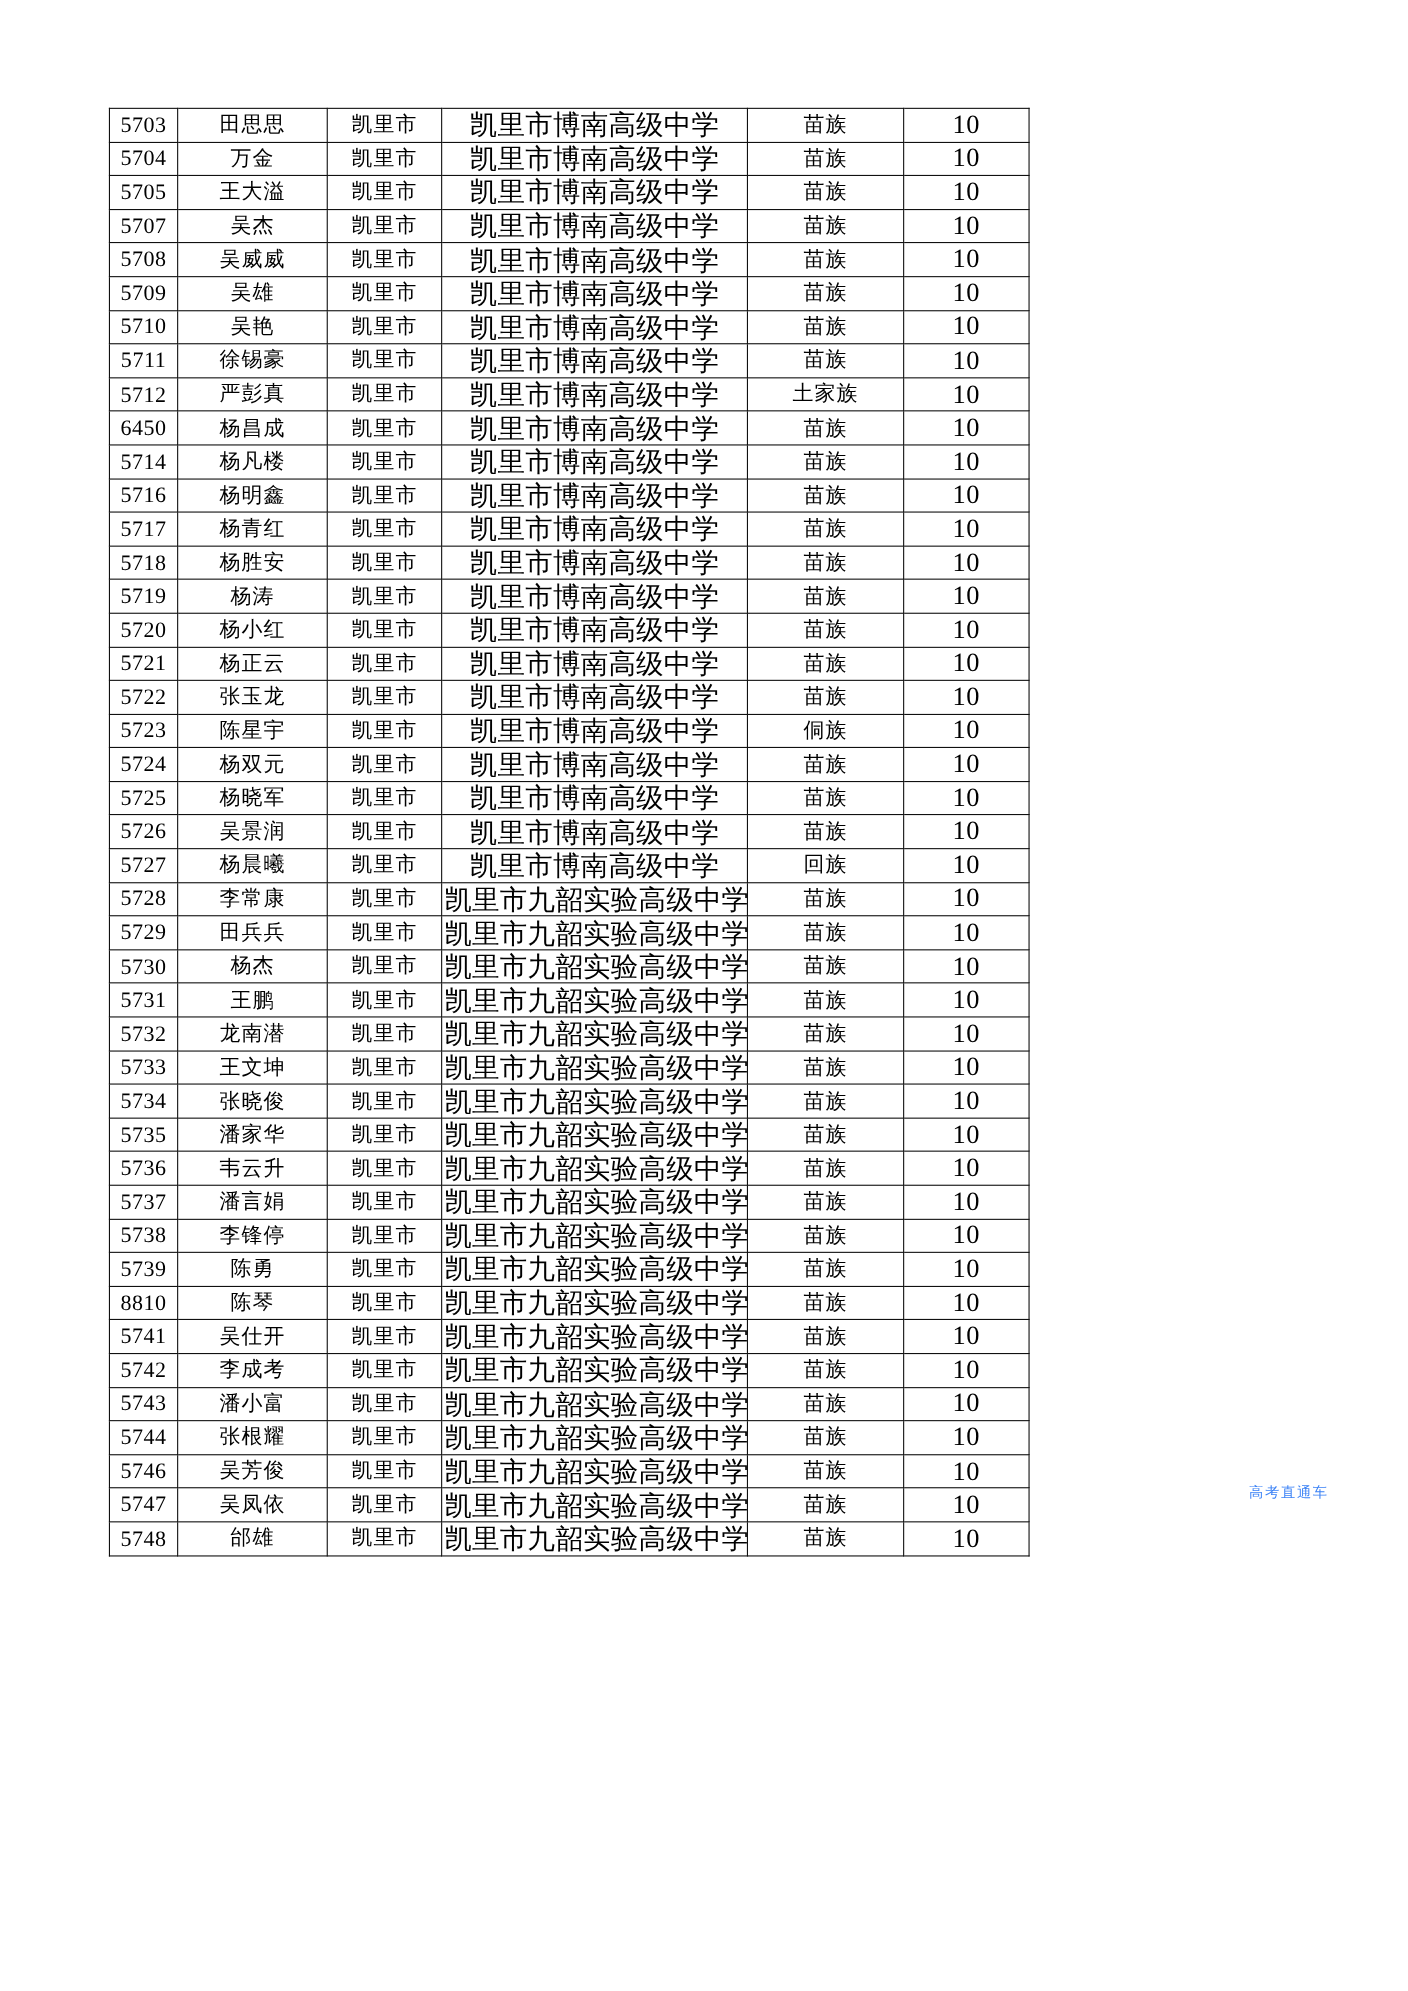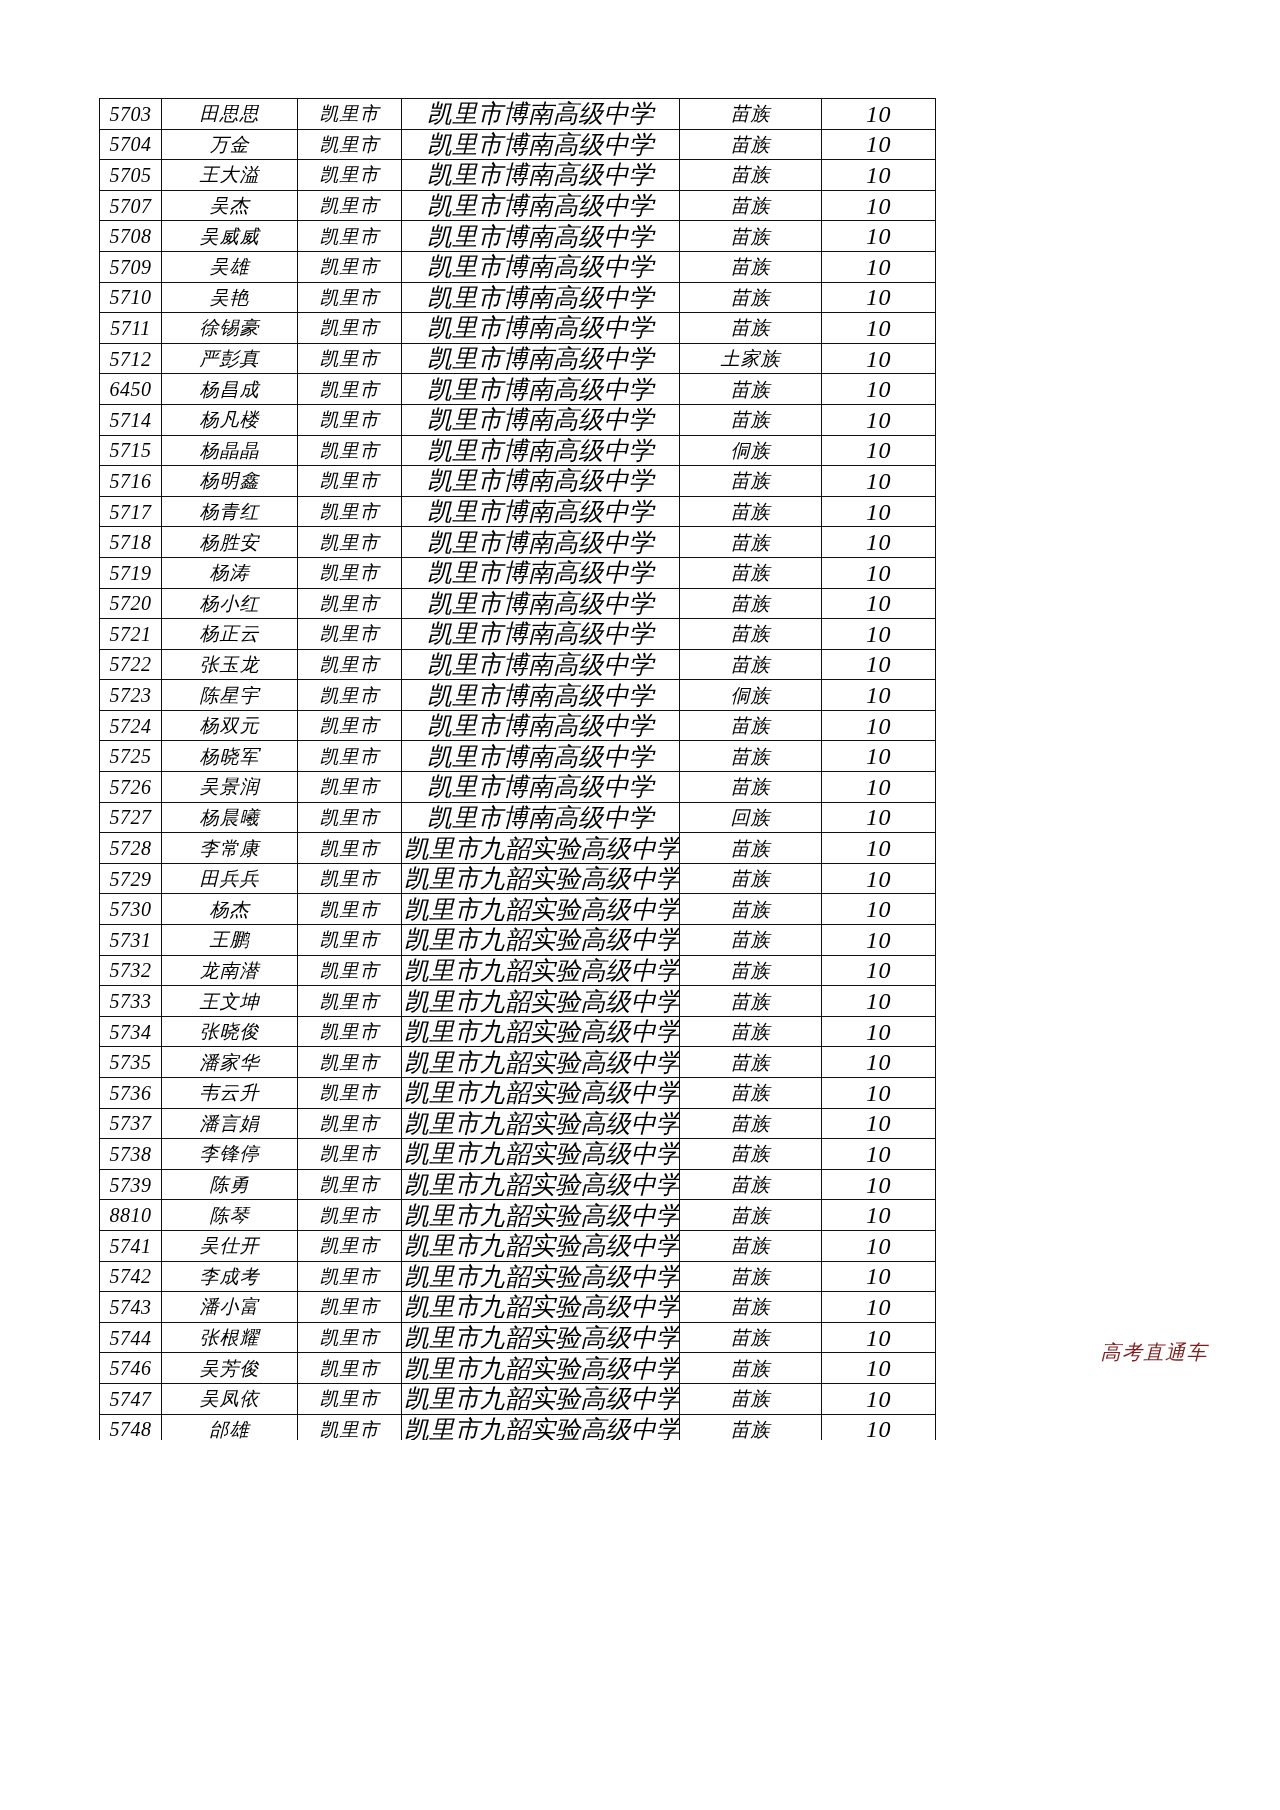--- a/index.html
+++ b/index.html
@@ -16,21 +16,20 @@
   }
 
   .page {
     position: absolute;
     left: 0;
     top: 0;
     width: 1280px;
     height: 1440px;
     background: #ffffff;
     overflow: hidden;
-    font-style: italic;
   }
 
   .table-wrap {
     position: absolute;
     left: 99px;
     top: 98px;
     width: 836px;
   }
 
   table.roster {
@@ -81,22 +80,22 @@
     font-family: "Liberation Serif", "DejaVu Serif", serif;
     font-size: 24px;
     letter-spacing: 0.5px;
   }
 
   .watermark {
     position: absolute;
     right: 72px;
     bottom: 74px;
     font-family: "DejaVu Sans", "Liberation Sans", sans-serif;
-    font-size: 20px;
-    color: #7f1d1d;
+    font-size: 13px;
+    color: #3b82f6;
     letter-spacing: 1.5px;
     user-select: none;
   }
 </style>
 </head>
 <body>
 
 <div class="page">
 
   <div class="table-wrap">
@@ -192,28 +191,20 @@
           </tr>
           <tr>
             <td class="cell-seq">5714</td>
             <td class="cell-name">杨凡楼</td>
             <td class="cell-city">凯里市</td>
             <td class="cell-school">凯里市博南高级中学</td>
             <td class="cell-ethnic">苗族</td>
             <td class="cell-points">10</td>
           </tr>
           <tr>
-            <td class="cell-seq">5715</td>
-            <td class="cell-name">杨晶晶</td>
-            <td class="cell-city">凯里市</td>
-            <td class="cell-school">凯里市博南高级中学</td>
-            <td class="cell-ethnic">侗族</td>
-            <td class="cell-points">10</td>
-          </tr>
-          <tr>
             <td class="cell-seq">5716</td>
             <td class="cell-name">杨明鑫</td>
             <td class="cell-city">凯里市</td>
             <td class="cell-school">凯里市博南高级中学</td>
             <td class="cell-ethnic">苗族</td>
             <td class="cell-points">10</td>
           </tr>
           <tr>
             <td class="cell-seq">5717</td>
             <td class="cell-name">杨青红</td>

